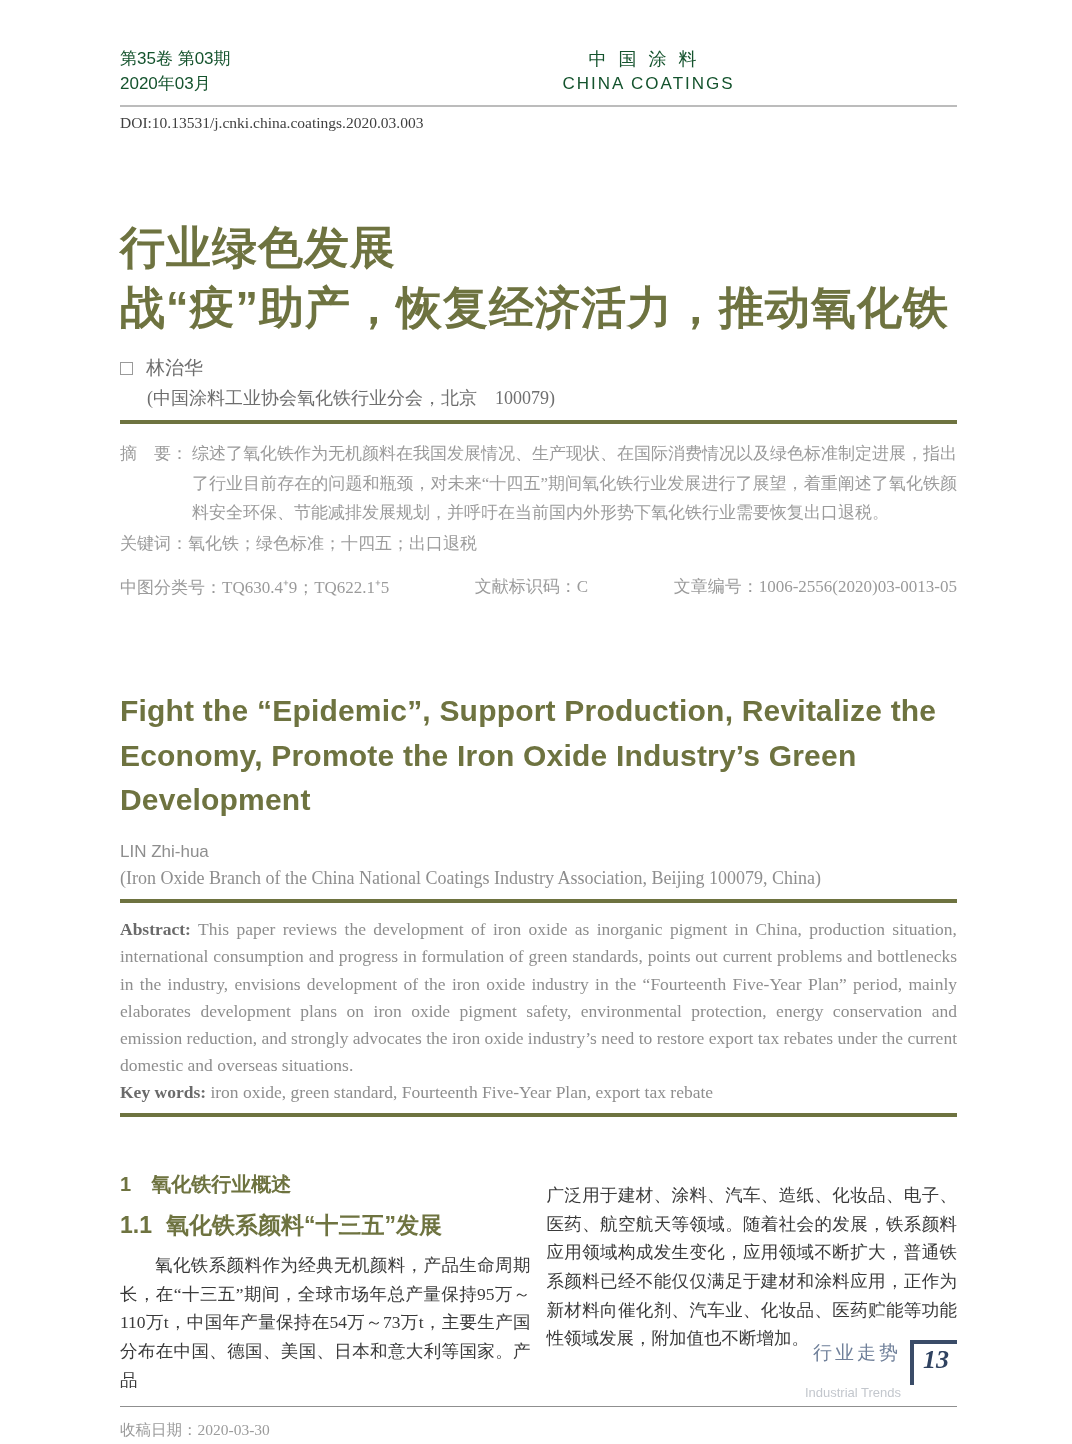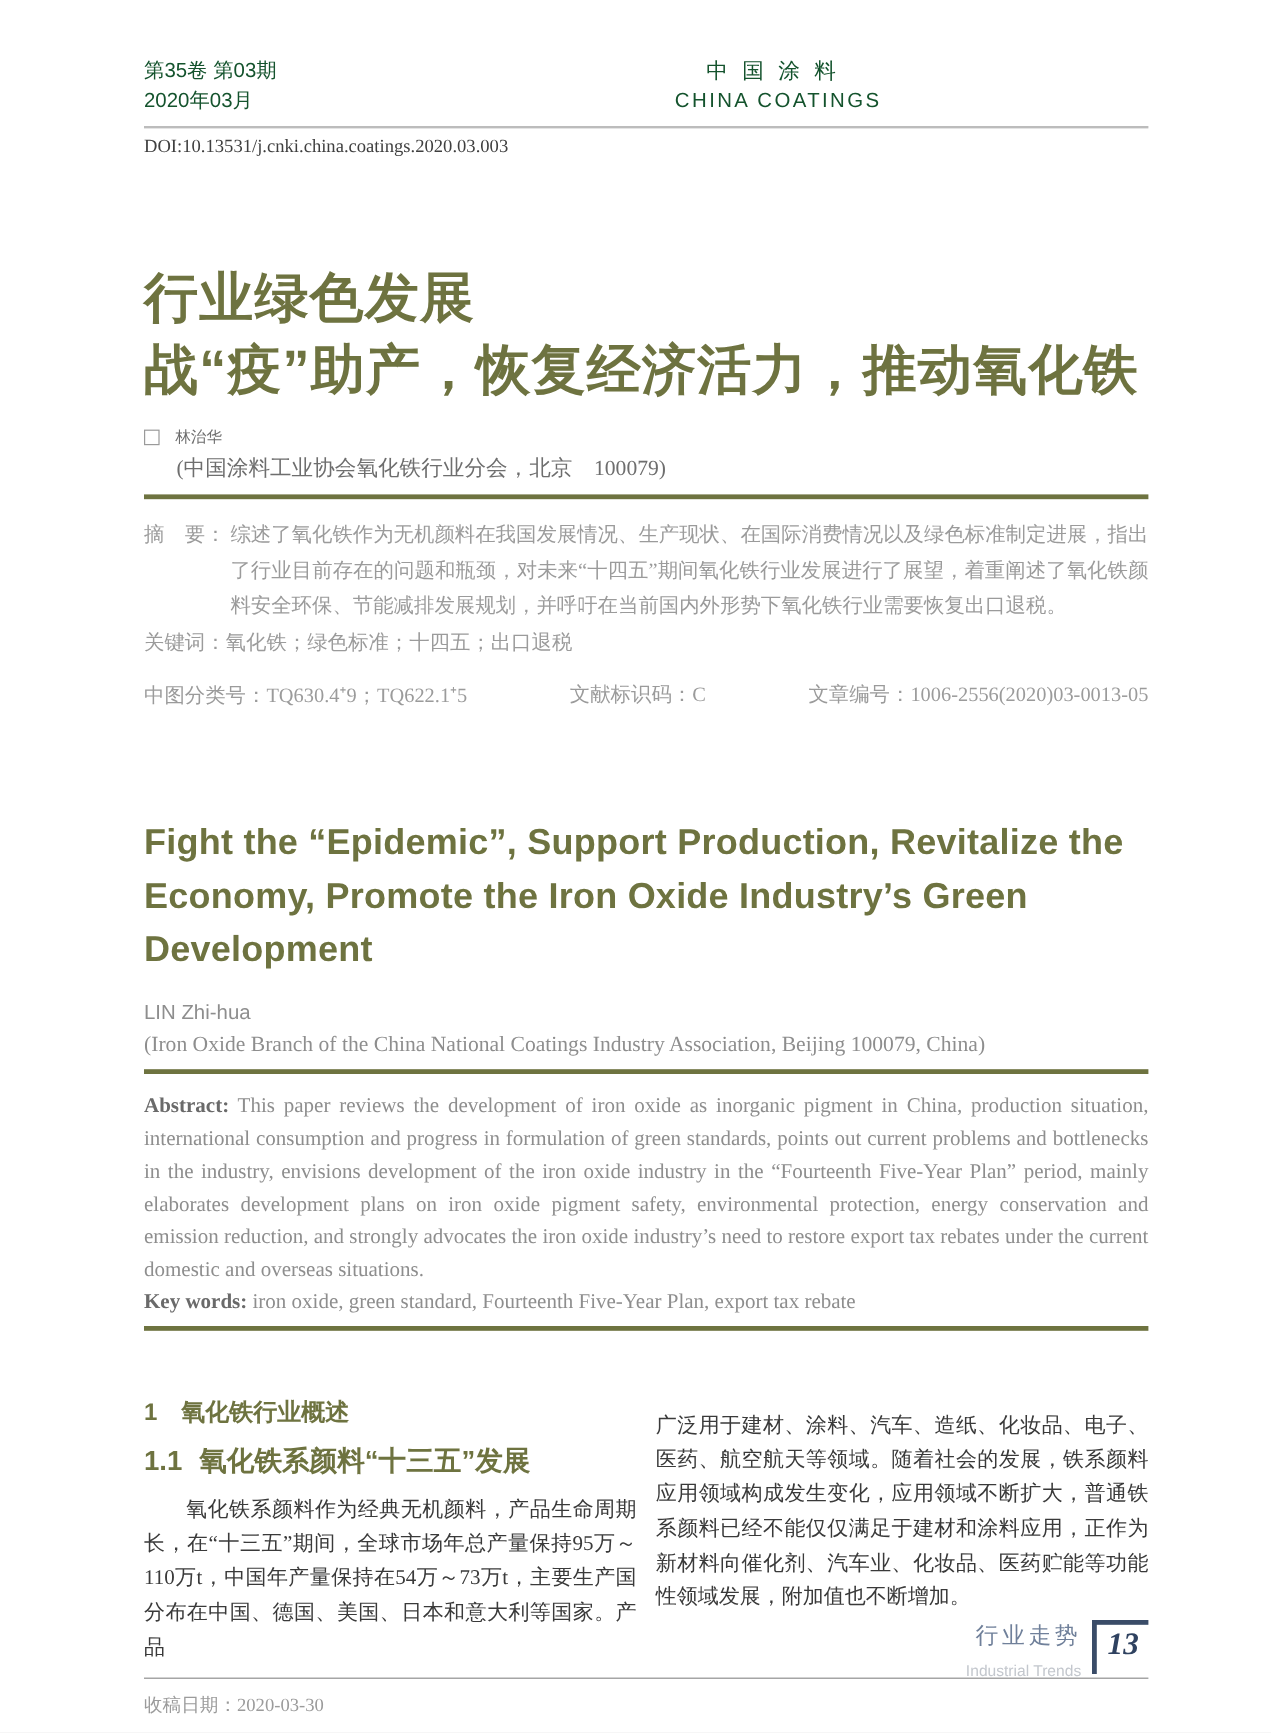--- a/index.html
+++ b/index.html
@@ -20,21 +20,21 @@
   .jheader .hc{text-align:center;flex:1;}
   .jheader .hc .cn{letter-spacing:12px;font-size:18px;}
   .jheader .hc .en{letter-spacing:2px;}
   .jheader .hr{text-align:right;width:220px;}
   .header-rule{border:none;border-top:2px solid #bcbcbc;margin-top:8px;}
   .doi{margin-top:7px;font-size:15.5px;color:#3f3f3f;font-family:"Liberation Serif", serif;}
 
   
   .cn-title{margin-top:86px;font-family:"Liberation Sans", sans-serif;
     font-weight:bold;font-size:45px;line-height:1.33;color:var(--olive);letter-spacing:1px;}
-  .author-row{margin-top:18px;font-size:13px;color:#6e6e6e;display:flex;align-items:center;}
+  .author-row{margin-top:18px;font-size:19px;color:#6e6e6e;display:flex;align-items:center;}
   .square{display:inline-block;width:13px;height:13px;border:1.5px solid #9a9a9a;margin-right:13px;}
   .affil-cn{margin-top:5px;margin-left:27px;font-size:18px;color:#6e6e6e;}
   .rule-olive{border:none;height:4px;background:var(--olive);margin-top:10px;}
 
   
   .abstract-cn{position:relative;margin-top:15px;padding-left:72px;
     font-size:17px;line-height:1.72;color:#9b9b9b;text-align:justify;}
   .abstract-cn .abs-label{position:absolute;left:0;top:0;}
   .keywords-cn{margin-top:5px;font-size:17px;color:#9b9b9b;}
   .clc-row{margin-top:20px;display:flex;justify-content:space-between;
@@ -62,21 +62,21 @@
   .indent{text-indent:2em;}
 
   
   .footnote{margin-top:12px;border-top:1.5px solid #8f8f8f;padding-top:9px;
     font-size:15.5px;line-height:1.75;color:#9b9b9b;}
 
   
   .pfooter{position:absolute;right:115px;bottom:44px;display:flex;align-items:flex-start;}
   .pf-labels{text-align:right;margin-right:9px;margin-top:4px;font-family:"Liberation Sans", sans-serif;}
   .pf-cn{font-size:19px;letter-spacing:3px;color:#70809a;}
-  .pf-en{font-size:13px;color:#c3c7cd;margin-top:9px;}
+  .pf-en{font-size:13px;color:#c3c7cd;margin-top:19px;}
   .pf-box{border-top:4px solid var(--navy);border-left:4px solid var(--navy);
     padding:1px 8px 10px 9px;margin-top:4px;}
   .pf-num{font-size:26px;font-weight:bold;font-style:italic;color:#2f4260;
     font-family:"Liberation Serif", serif;}
 </style>
 </head>
 <body>
 
 <div class="page">
 

